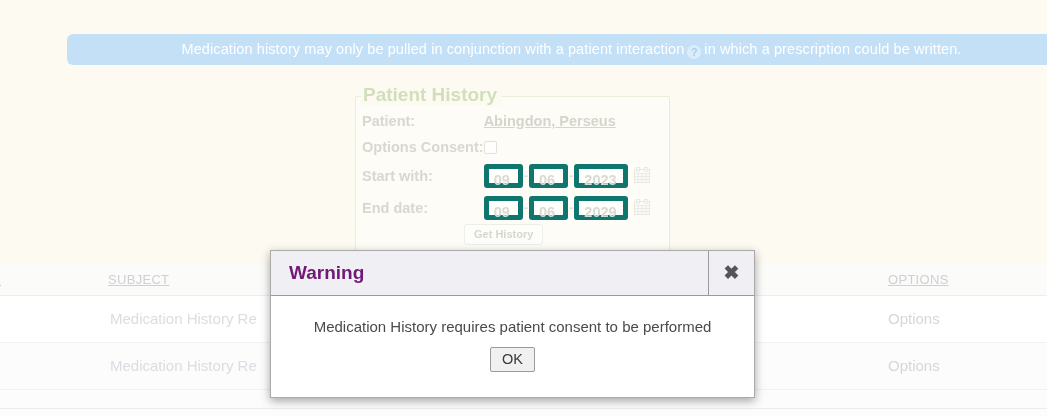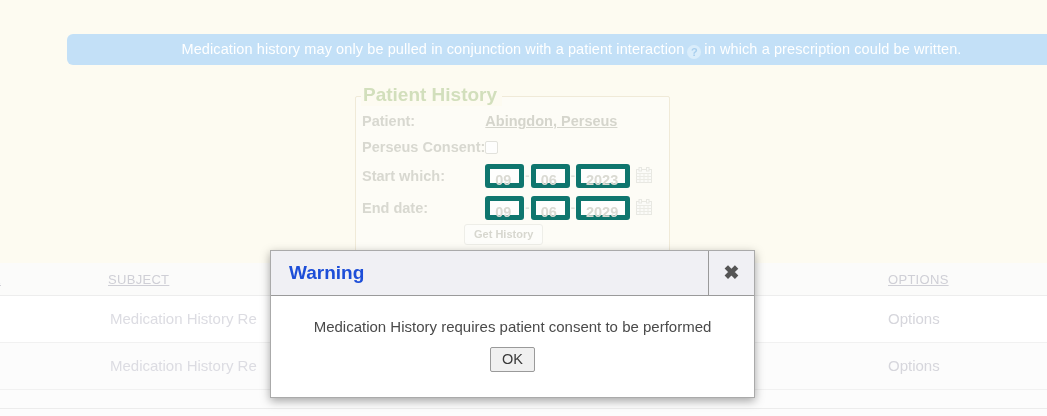--- a/index.html
+++ b/index.html
@@ -209,21 +209,21 @@
     height: 45px;
     background: #f0f0f4;
     border-bottom: 1px solid #9a9a9a;
     display: flex;
     align-items: center;
   }
   .modal-title {
     padding-left: 18px;
     font-size: 19px;
     font-weight: bold;
-    color: #1d4ed8;
+    color: #701a75;
     white-space: nowrap;
   }
   .modal-close {
     position: absolute;
     right: 0; top: 0;
     width: 46px; height: 44px;
     background: #f0f0f4;
     border-left: 1px solid #9a9a9a;
     color: #555555;
     font-size: 19px;
@@ -269,27 +269,27 @@
 
   <table class="ph-table">
     <tbody>
         <tr>
       <td class="ph-label">Patient:</td>
       <td class="ph-value">
         <span class="ph-patient-link">Abingdon, Perseus</span>
       </td>
     </tr>
     <tr>
-      <td class="ph-label">Perseus Consent:</td>
+      <td class="ph-label">Options Consent:</td>
       <td class="ph-value">
         <span class="ph-checkbox"></span>
       </td>
     </tr>
     <tr class="date-row">
-      <td class="ph-label">Start which:</td>
+      <td class="ph-label">Start with:</td>
       <td class="ph-value">
         <span class="date-input">09</span><span class="date-sep">-</span><span class="date-input">06</span><span class="date-sep">-</span><span class="date-input year">2023</span><span class="cal-icon">
           <svg width="16" height="16" viewBox="0 0 16 16">
             <rect x="0.5" y="2.5" width="15" height="13" fill="#fbfbf8" stroke="#e8e8e2"></rect>
             <rect x="3" y="0.5" width="2.5" height="3.5" fill="#fbfbf8" stroke="#e8e8e2"></rect>
             <rect x="10.5" y="0.5" width="2.5" height="3.5" fill="#fbfbf8" stroke="#e8e8e2"></rect>
             <g stroke="#ebebe5" stroke-width="1">
               <line x1="0.5" y1="6.5" x2="15.5" y2="6.5"></line>
               <line x1="0.5" y1="9.5" x2="15.5" y2="9.5"></line>
               <line x1="0.5" y1="12.5" x2="15.5" y2="12.5"></line>

